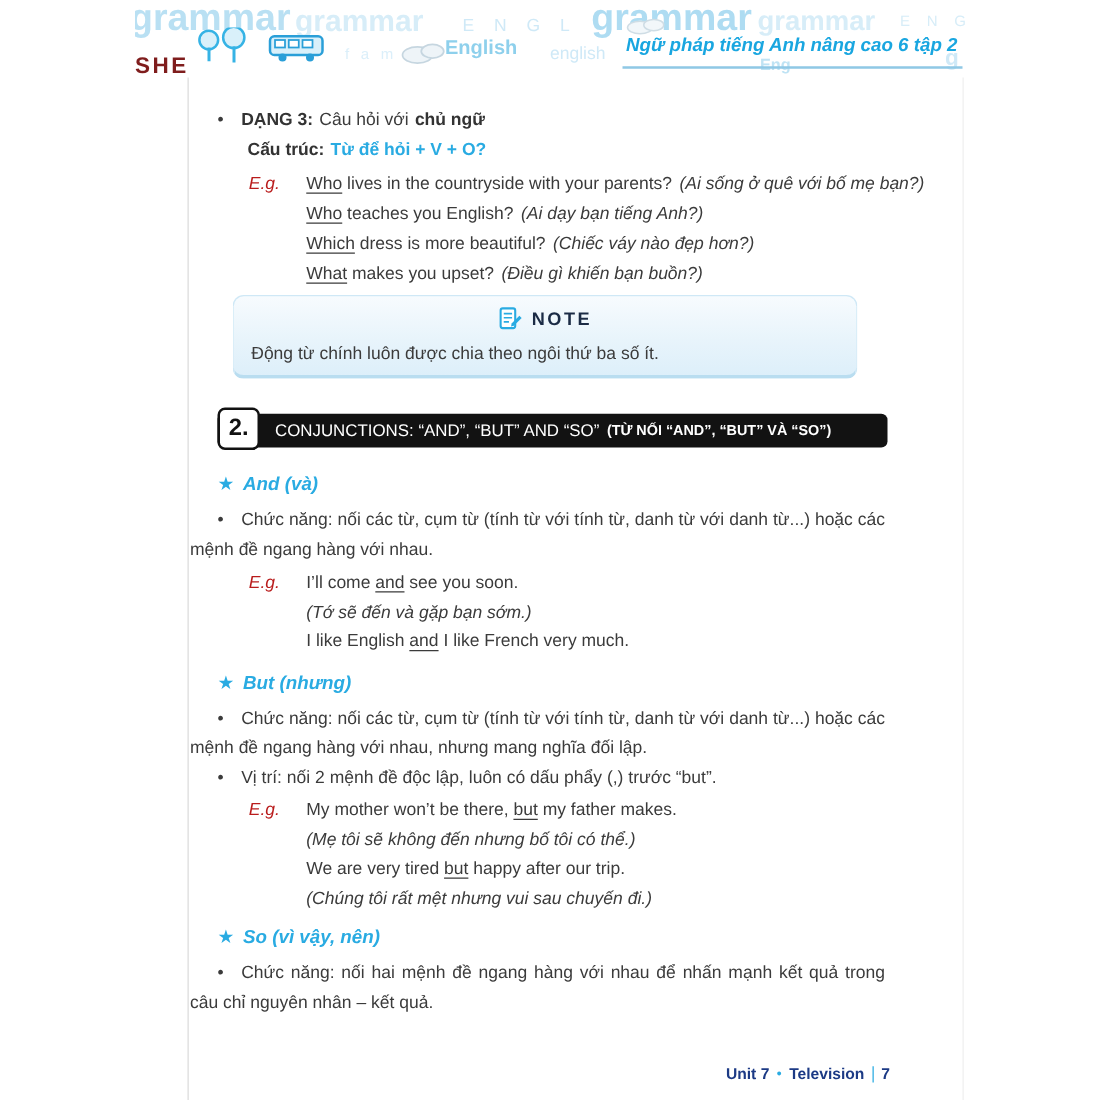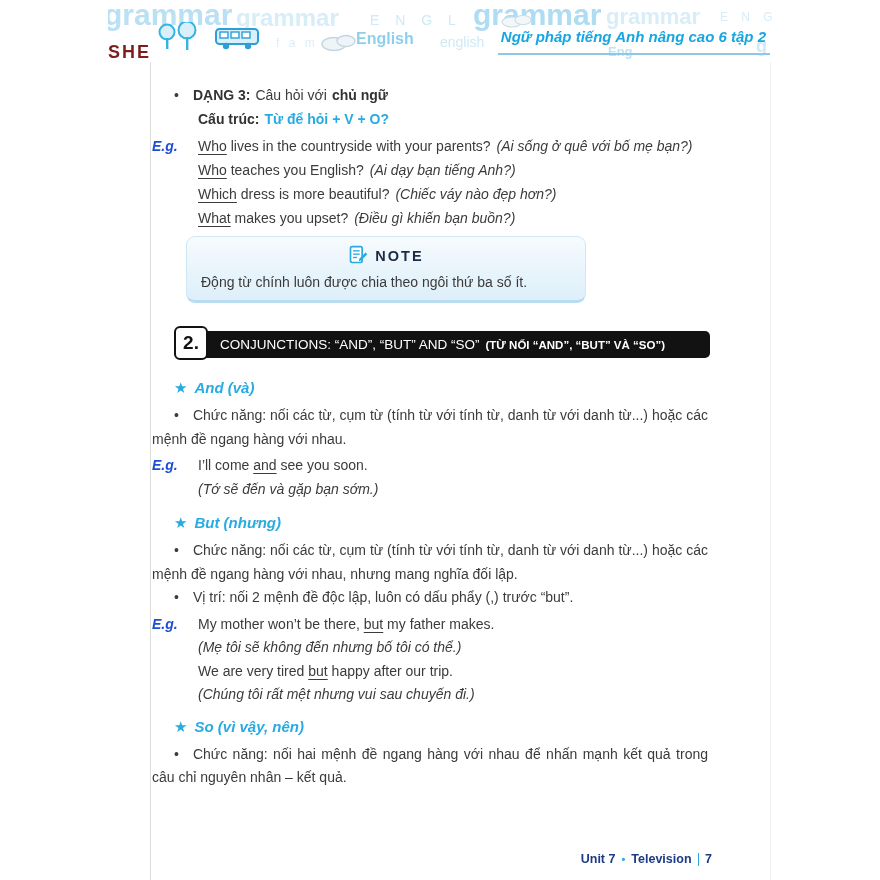--- a/index.html
+++ b/index.html
@@ -37,27 +37,27 @@
   .bp .bul{margin-right:14px;}
   b{color:#333;}
   .dang3-row{line-height:22px;text-align:left;}
   .dang3-row .mid{margin:0 5px;}
   .cautruc{margin:2px 0 0 46px;line-height:22px;}
   .ct-label{font-weight:bold;}
   .ct-value{color:#29abe2;font-weight:bold;margin-left:5px;}
   .eg-block{margin-top:4px;}
   .eg-row{display:flex;line-height:24px;margin:0;}
   .eg-row.tight{line-height:23.5px;}
-  .eg-label{width:46px;flex:none;font-weight:bold;font-style:italic;color:#1d4ed8;}
+  .eg-label{width:46px;flex:none;font-weight:normal;font-style:italic;color:#b91c1c;margin-left:47px;}
   .eg-text{margin:0;white-space:nowrap;}
   .u{text-decoration:underline;text-underline-offset:2.5px;}
   .vi{font-style:italic;margin-left:6px;}
   .trans{font-style:italic;}
   
-  .note-box{margin:6px 0 0 34px;width:400px;box-sizing:border-box;border-radius:9px;
+  .note-box{margin:6px 0 0 34px;width:500px;box-sizing:border-box;border-radius:9px;
             background:linear-gradient(180deg,#f7fbfe 0%,#e8f4fb 55%,#ddeffa 100%);
             border:1px solid #cfe8f6;border-bottom:3px solid #b9ddf0;padding:7px 14px 7px 14px;}
   .note-head{display:flex;align-items:center;justify-content:center;gap:7px;height:24px;}
   .note-label{color:#1b2b45;font-weight:bold;font-size:14.5px;letter-spacing:2px;}
   .note-text{margin:3px 0 0 0;line-height:22px;}
   
   .sec-bar{position:relative;margin:28px 0 0 22px;width:536px;height:27px;background:#121212;
            border-radius:5px;display:flex;align-items:center;padding-left:46px;box-sizing:border-box;
            color:#fff;white-space:nowrap;}
   .sec-num{position:absolute;left:0;top:-5px;width:34px;height:34px;background:#fff;
@@ -197,20 +197,21 @@
       <div class="eg-row tight">
         <span class="eg-label">E.g.</span>
         <p class="eg-text"><span>I’ll come </span><span class="u">and</span><span> see you soon.</span></p>
       </div>
       <div class="eg-row tight">
         <span class="eg-label"></span>
         <p class="eg-text trans">(Tớ sẽ đến và gặp bạn sớm.)</p>
       </div>
       <div class="eg-row tight">
         <span class="eg-label"></span>
+        <p class="eg-text"><span>I like English </span><span class="u">and</span><span> I like French very much.</span></p>
       </div>
       <div class="eg-row tight">
         <span class="eg-label"></span>
       </div>
     </div>
 
     <h3 class="star-head mt-but">
       <span class="star">★</span><span class="hd">But (nhưng)</span>
     </h3>
     <div class="bullets">

